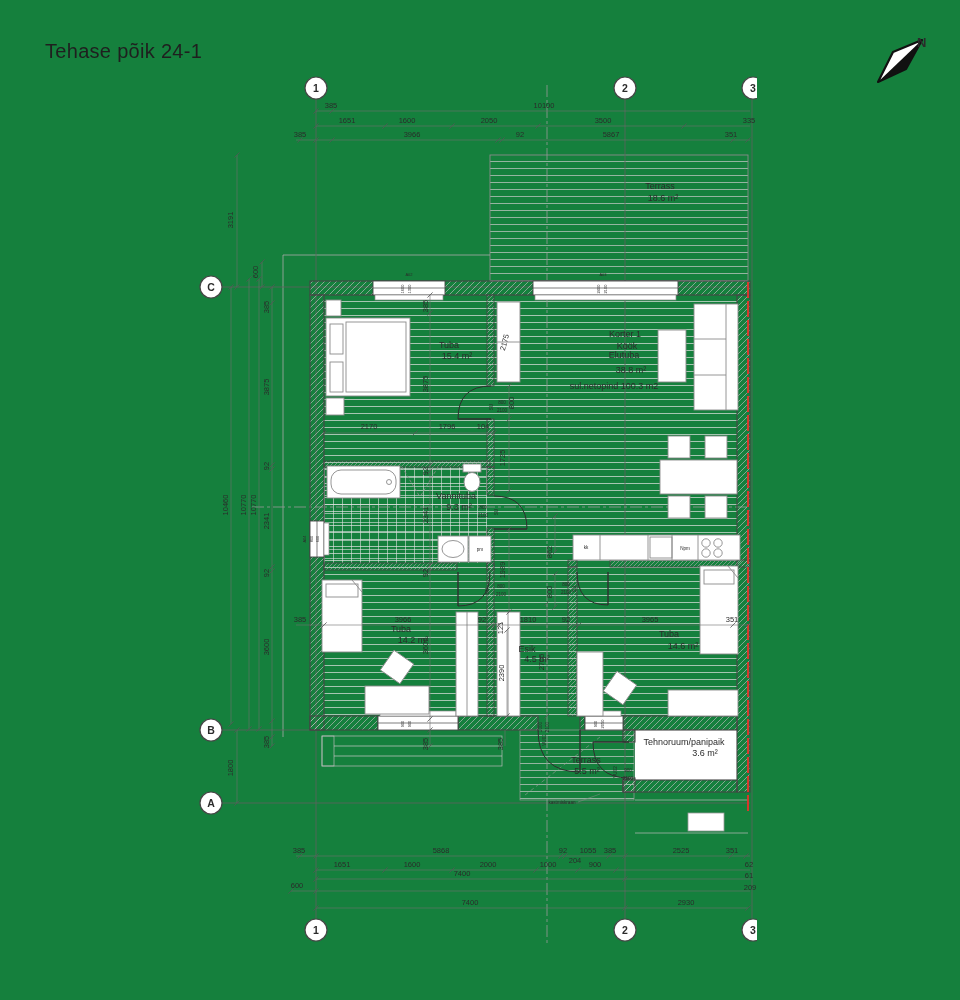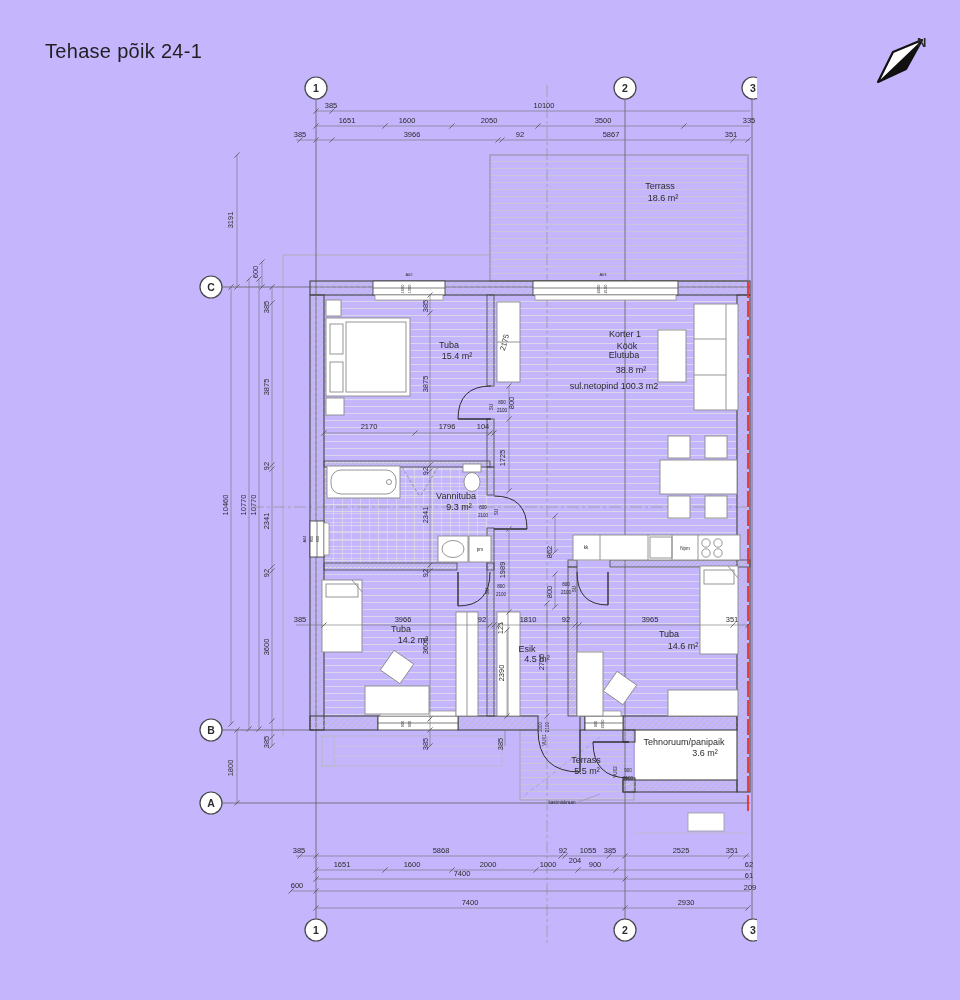--- a/index.html
+++ b/index.html
@@ -1,16 +1,16 @@
 <!DOCTYPE html>
 <html><head>
 <meta charset="utf-8">
 <style>
   html,body{margin:0;padding:0;background:#ffffff;}
-  .page{position:relative;width:960px;height:1000px;background:#c4b5fd;overflow:hidden;}
+  .page{position:relative;width:960px;height:1000px;background:#15803d;overflow:hidden;}
   svg{display:block;}
   text{font-family:"Liberation Sans",sans-serif;fill:#2b2b2b;}
   .title{font-size:20px;fill:#1f1f1f;letter-spacing:.3px;}
   .dim{font-size:7.5px;text-anchor:middle;}
   .tiny{font-size:4.6px;text-anchor:middle;}
   .micro{font-size:4px;text-anchor:middle;}
   .room{font-size:9px;text-anchor:middle;}
   .gridlab{font-size:10.5px;text-anchor:middle;font-weight:bold;}
   .north{font-size:13px;font-weight:bold;}
 </style>

